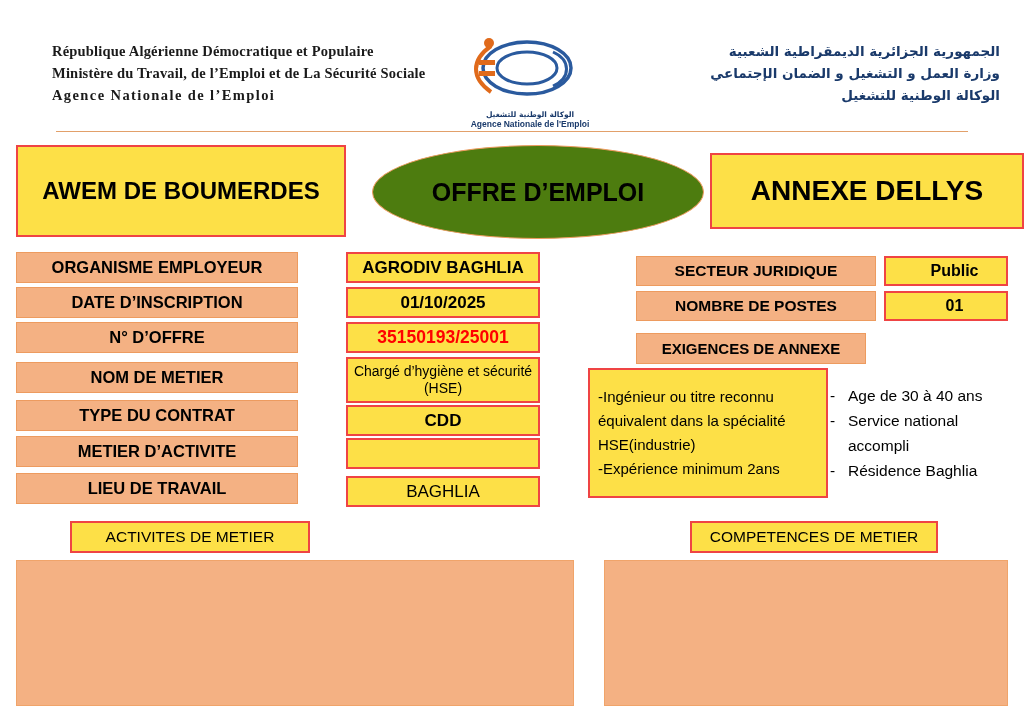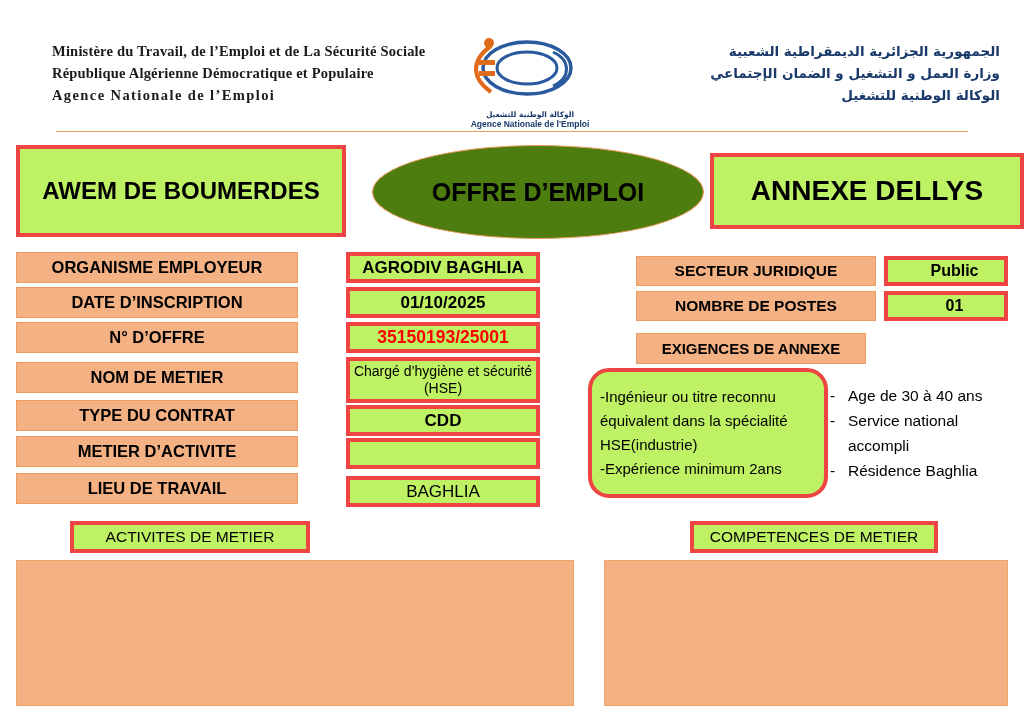--- a/index.html
+++ b/index.html
@@ -87,22 +87,22 @@
   
   .box {
     position: absolute;
     box-sizing: border-box;
     display: flex;
     align-items: center;
     justify-content: center;
     text-align: center;
   }
   .blue {
-    background: #bef264;
-    border: 4px solid #ef4444;
+    background: #fde047;
+    border: 2px solid #ef4444;
   }
   .orange {
     background: #f4b183;
     border: 1px solid #ed9b5f;
   }
   .orange-plain {
     background: #f4b183;
     border: 1px solid #f0a46a;
   }
 
@@ -148,21 +148,20 @@
   }
   .exig {
     left: 636px; top: 333px; width: 230px; height: 31px;
     font-size: 15px; font-weight: bold;
   }
   .exig-left {
     left: 588px; top: 368px; width: 240px; height: 130px;
     font-size: 15px; line-height: 24px;
     justify-content: flex-start; text-align: left;
     padding: 6px 8px;
-    border-radius: 21px;
   }
   .exig-right {
     left: 828px; top: 368px; width: 190px; height: 130px;
     font-size: 15.5px; line-height: 25px;
     justify-content: flex-start; text-align: left;
     padding: 6px 2px;
     border: none; background: transparent;
   }
   .exig-right ul {
     margin: 0; padding: 0; list-style: none;
@@ -187,22 +186,22 @@
   .comp-body {
     left: 604px; top: 560px; width: 404px; height: 146px;
   }
 </style>
 </head>
 <body>
 
 <div class="header">
 
   <div class="hdr-fr">
+    <div>République Algérienne Démocratique et Populaire</div>
     <div>Ministère du Travail, de l’Emploi et de La Sécurité Sociale</div>
-    <div>République Algérienne Démocratique et Populaire</div>
     <div>Agence  Nationale  de  l’Emploi</div>
   </div>
 
   <div class="logo-wrap">
     <svg width="130" height="78" viewBox="0 0 130 78">
       <ellipse cx="62" cy="38" rx="44" ry="26" fill="none" stroke="#2a5a9e" stroke-width="3.5"></ellipse>
       <ellipse cx="62" cy="38" rx="30" ry="16" fill="none" stroke="#2a5a9e" stroke-width="3"></ellipse>
       <path d="M26 16 C 6 30, 6 48, 26 62" fill="none" stroke="#e06a1b" stroke-width="4"></path>
       <circle cx="24" cy="13" r="5" fill="#e06a1b"></circle>
       <rect x="14" y="30" width="16" height="5" fill="#e06a1b"></rect>

